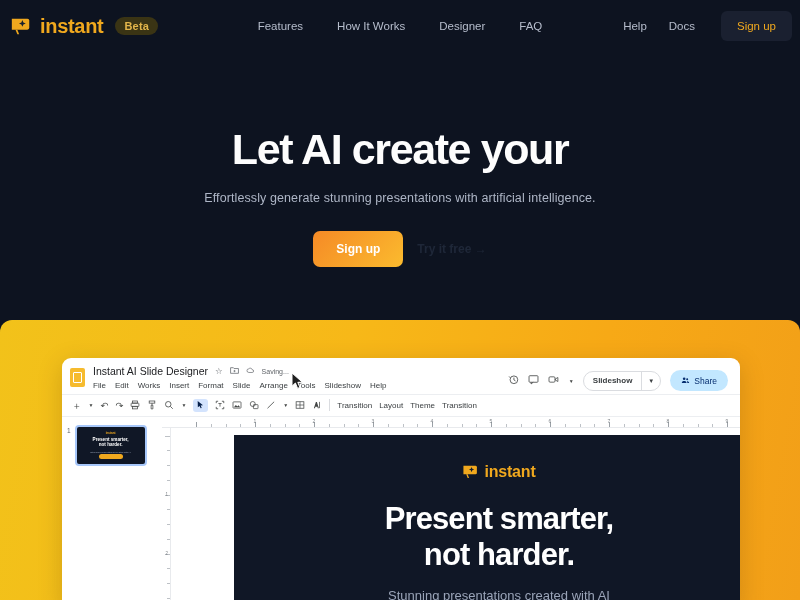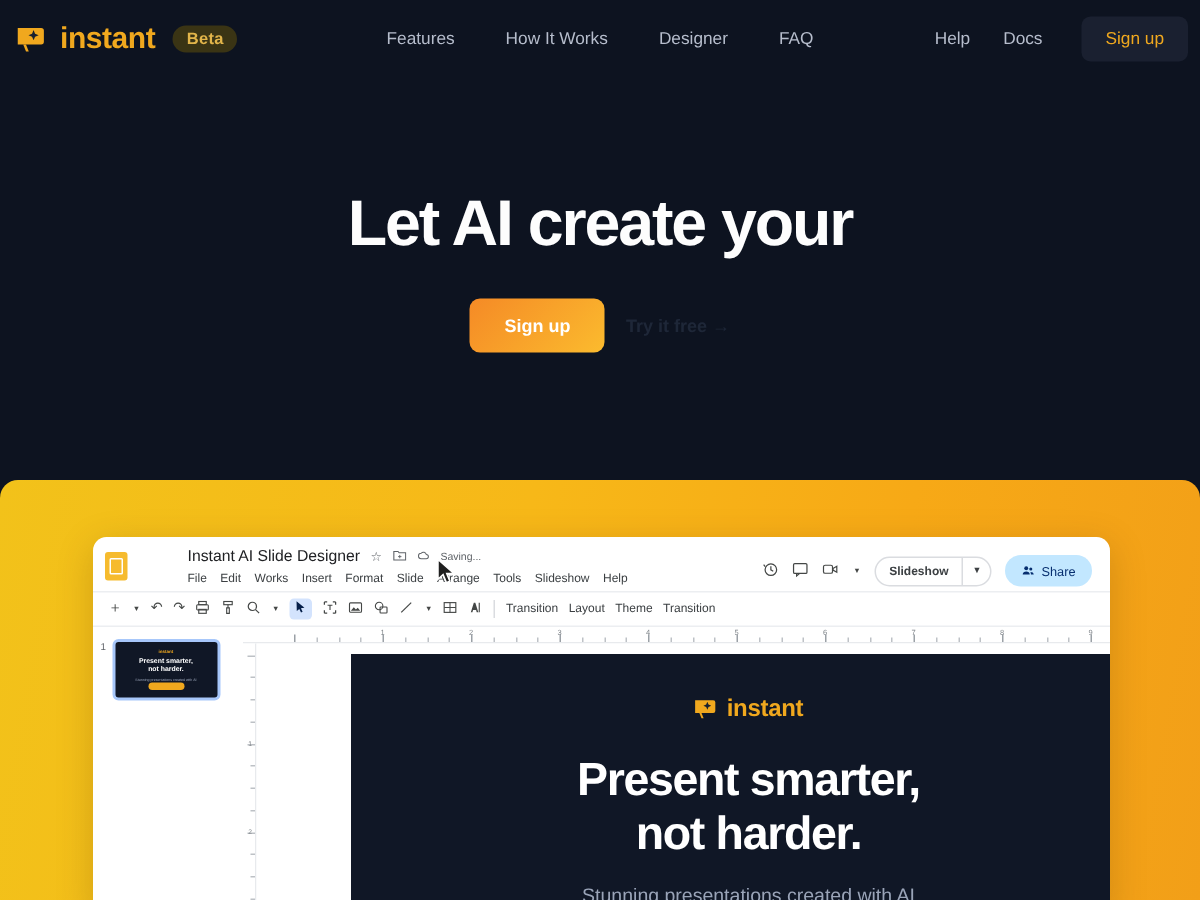--- a/index.html
+++ b/index.html
@@ -95,21 +95,21 @@
 
   
   .editor {
     position:absolute; left:62px; top:38px; width:678px; height:250px;
     background:#ffffff; border-radius:9px 9px 0 0;
     box-shadow:0 6px 24px rgba(80,50,0,0.22);
     overflow:hidden;
     font-family:"Liberation Sans", sans-serif;
     color:#202124;
   }
-  .ed-titlebar { display:flex; align-items:flex-start; padding:7px 10px 0 8px;gap:32px; }
+  .ed-titlebar { display:flex; align-items:flex-start; padding:7px 10px 0 8px; }
   .ed-doc-icon {
     width:15px; height:19px; border-radius:2px;
     background:#f6bb2e; position:relative; flex:0 0 auto; margin-top:3px;
   }
   .ed-doc-icon:after {
     content:""; position:absolute; left:3px; top:4px; right:3px; bottom:4px;
     border:1.4px solid #fff; border-radius:1px;
   }
   .ed-title-col { margin-left:8px; flex:1; min-width:0; }
   .ed-title-row { display:flex; align-items:center; gap:7px; }
@@ -235,20 +235,21 @@
     <a class="nav-link">Help</a>
     <a class="nav-link">Docs</a>
     <button class="signup-nav">Sign up</button>
   </div>
 </header>
 
 <section class="hero">
   <h1>
     <span class="h1-line1">Let AI create your</span>
   </h1>
+  <p class="sub">Effortlessly generate stunning presentations with artificial intelligence.</p>
   <div class="cta-row">
     <button class="cta-primary">Sign up</button>
     <button class="cta-ghost">Try it free →</button>
   </div>
 </section>
 
 <section class="showcase">
 
   <div class="editor">
 

